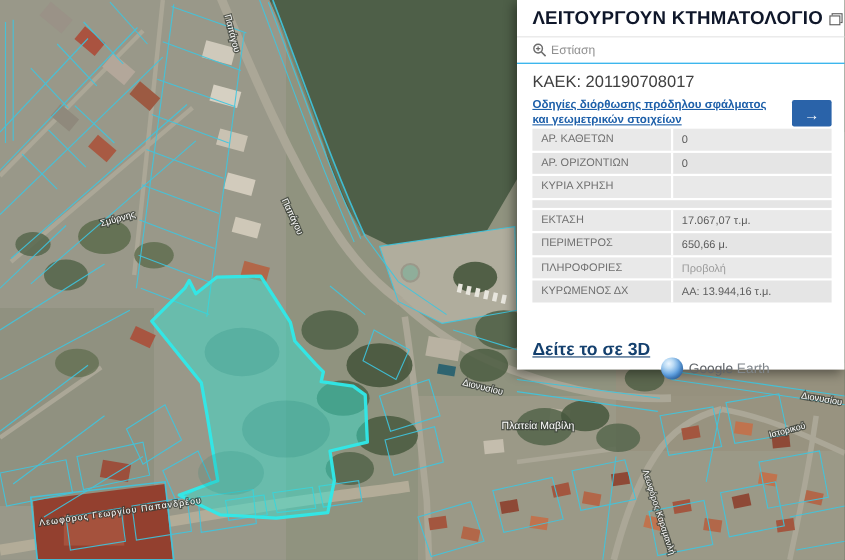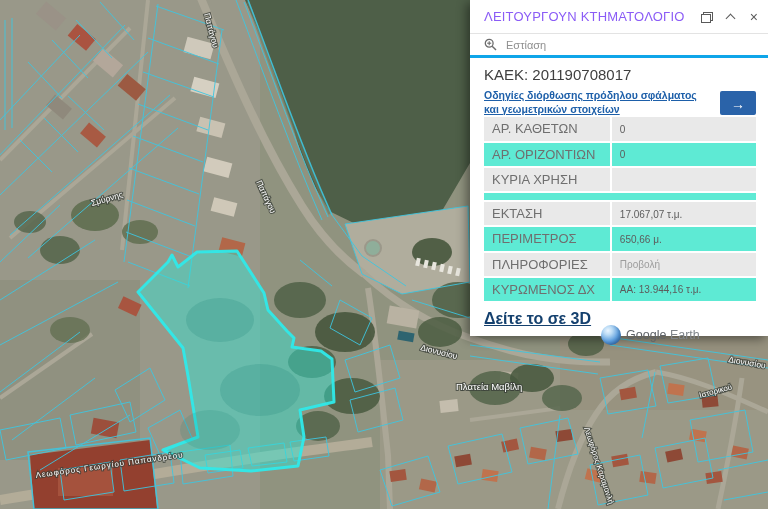--- a/index.html
+++ b/index.html
@@ -5,46 +5,46 @@
   html,body{margin:0;padding:0;background:#222;}
   *{box-sizing:border-box;}
   #stage{position:relative;width:768px;height:509px;overflow:hidden;
          font-family:"Liberation Sans",sans-serif;background:#8f9383;}
   #map-svg{position:absolute;left:0;top:0;width:768px;height:509px;display:block;}
 
   
   #panel{position:absolute;left:470px;top:0;width:298px;height:336px;background:#ffffff;
          box-shadow:-3px 3px 10px rgba(0,0,0,.45);display:flex;flex-direction:column;}
   .p-header{height:34px;display:flex;align-items:center;padding:0 10px 0 14px;border-bottom:1px solid #e3e3e3;}
-  .p-title{font-size:13px;font-weight:normal;color:#8b5cf6;letter-spacing:.2px;flex:1;white-space:nowrap;}
+  .p-title{font-size:17px;font-weight:bold;color:#0f172a;letter-spacing:.2px;flex:1;white-space:nowrap;}
   .p-winbtns{display:flex;align-items:center;gap:16px;margin-left:6px;}
   .icon-restore{position:relative;width:10px;height:9px;display:inline-block;}
   .icon-restore::before{content:"";position:absolute;left:2px;top:0;width:8px;height:7px;border:1.4px solid #5a5a5a;}
   .icon-restore::after{content:"";position:absolute;left:0;top:2px;width:8px;height:7px;border:1.4px solid #5a5a5a;background:#fff;}
   .icon-chevron{width:7px;height:7px;border-left:1.6px solid #5a5a5a;border-top:1.6px solid #5a5a5a;
                 transform:rotate(45deg);display:inline-block;margin-top:3px;}
   .icon-close{font-size:14px;color:#5a5a5a;line-height:1;}
-  .p-search{height:24px;display:flex;align-items:center;gap:7px;padding:0 14px;border-bottom:3px solid #0ea5e9;}
+  .p-search{height:24px;display:flex;align-items:center;gap:2px;padding:0 14px;border-bottom:1px solid #0ea5e9;}
   .p-search input{border:none;outline:none;flex:1;font-size:11px;color:#555;
                   font-family:"Liberation Sans",sans-serif;background:transparent;}
   .p-search input::placeholder{color:#8f8f8f;}
   .p-body{flex:1;padding:6px 12px 0 14px;overflow:hidden;}
   .kaek{font-size:15px;color:#404040;margin:2px 0 6px 0;}
   .linkrow{display:flex;align-items:flex-start;gap:8px;margin-bottom:1px;}
   .instr-link{font-size:10.5px;line-height:1.3;color:#1d5fa9;text-decoration:underline;font-weight:bold;
               flex:1;cursor:pointer;}
   .go-btn{width:36px;height:24px;background:#2a63a9;border:none;border-radius:2px;color:#fff;
           font-size:14px;line-height:24px;text-align:center;cursor:pointer;flex:0 0 auto;margin-top:2px;}
   .attr-table{width:100%;}
   .row{display:flex;margin-bottom:2px;}
-  .lbl{width:47%;background:#e9e9e9;font-size:13px;color:#6f6f6f;padding:4px 6px 3px 8px;
+  .lbl{width:47%;background:#e9e9e9;font-size:10px;color:#6f6f6f;padding:4px 6px 3px 8px;
        border-right:2px solid #fff;line-height:1.25;display:flex;align-items:center;}
   .val{flex:1;background:#e9e9e9;font-size:10px;color:#5c5c5c;padding:4px 6px 3px 8px;
        display:flex;align-items:center;}
-  .row.alt .lbl,.row.alt .val{background:#5eead4;}
+  .row.alt .lbl,.row.alt .val{background:#e5e5e5;}
   .row .val.muted{color:#9c9c9c;}
   .p-footer{height:34px;display:flex;align-items:center;padding:0 14px;gap:10px;}
   .link3d{font-size:16px;font-weight:bold;color:#14406e;text-decoration:underline;cursor:pointer;}
   .ge-logo{display:flex;align-items:center;gap:5px;cursor:pointer;margin-top:32px;}
   .ge-sphere{width:20px;height:20px;border-radius:50%;
      background:radial-gradient(circle at 35% 28%, #eaf5ff 0%, #bcdcf5 22%, #5d9ede 55%, #2d6cb5 85%, #1f538f 100%);
      box-shadow:inset -2px -2px 3px rgba(0,0,0,.15);}
   .ge-text{font-size:12.5px;color:#5f6368;}
   .ge-text b{font-weight:normal;color:#80868b;}
 

